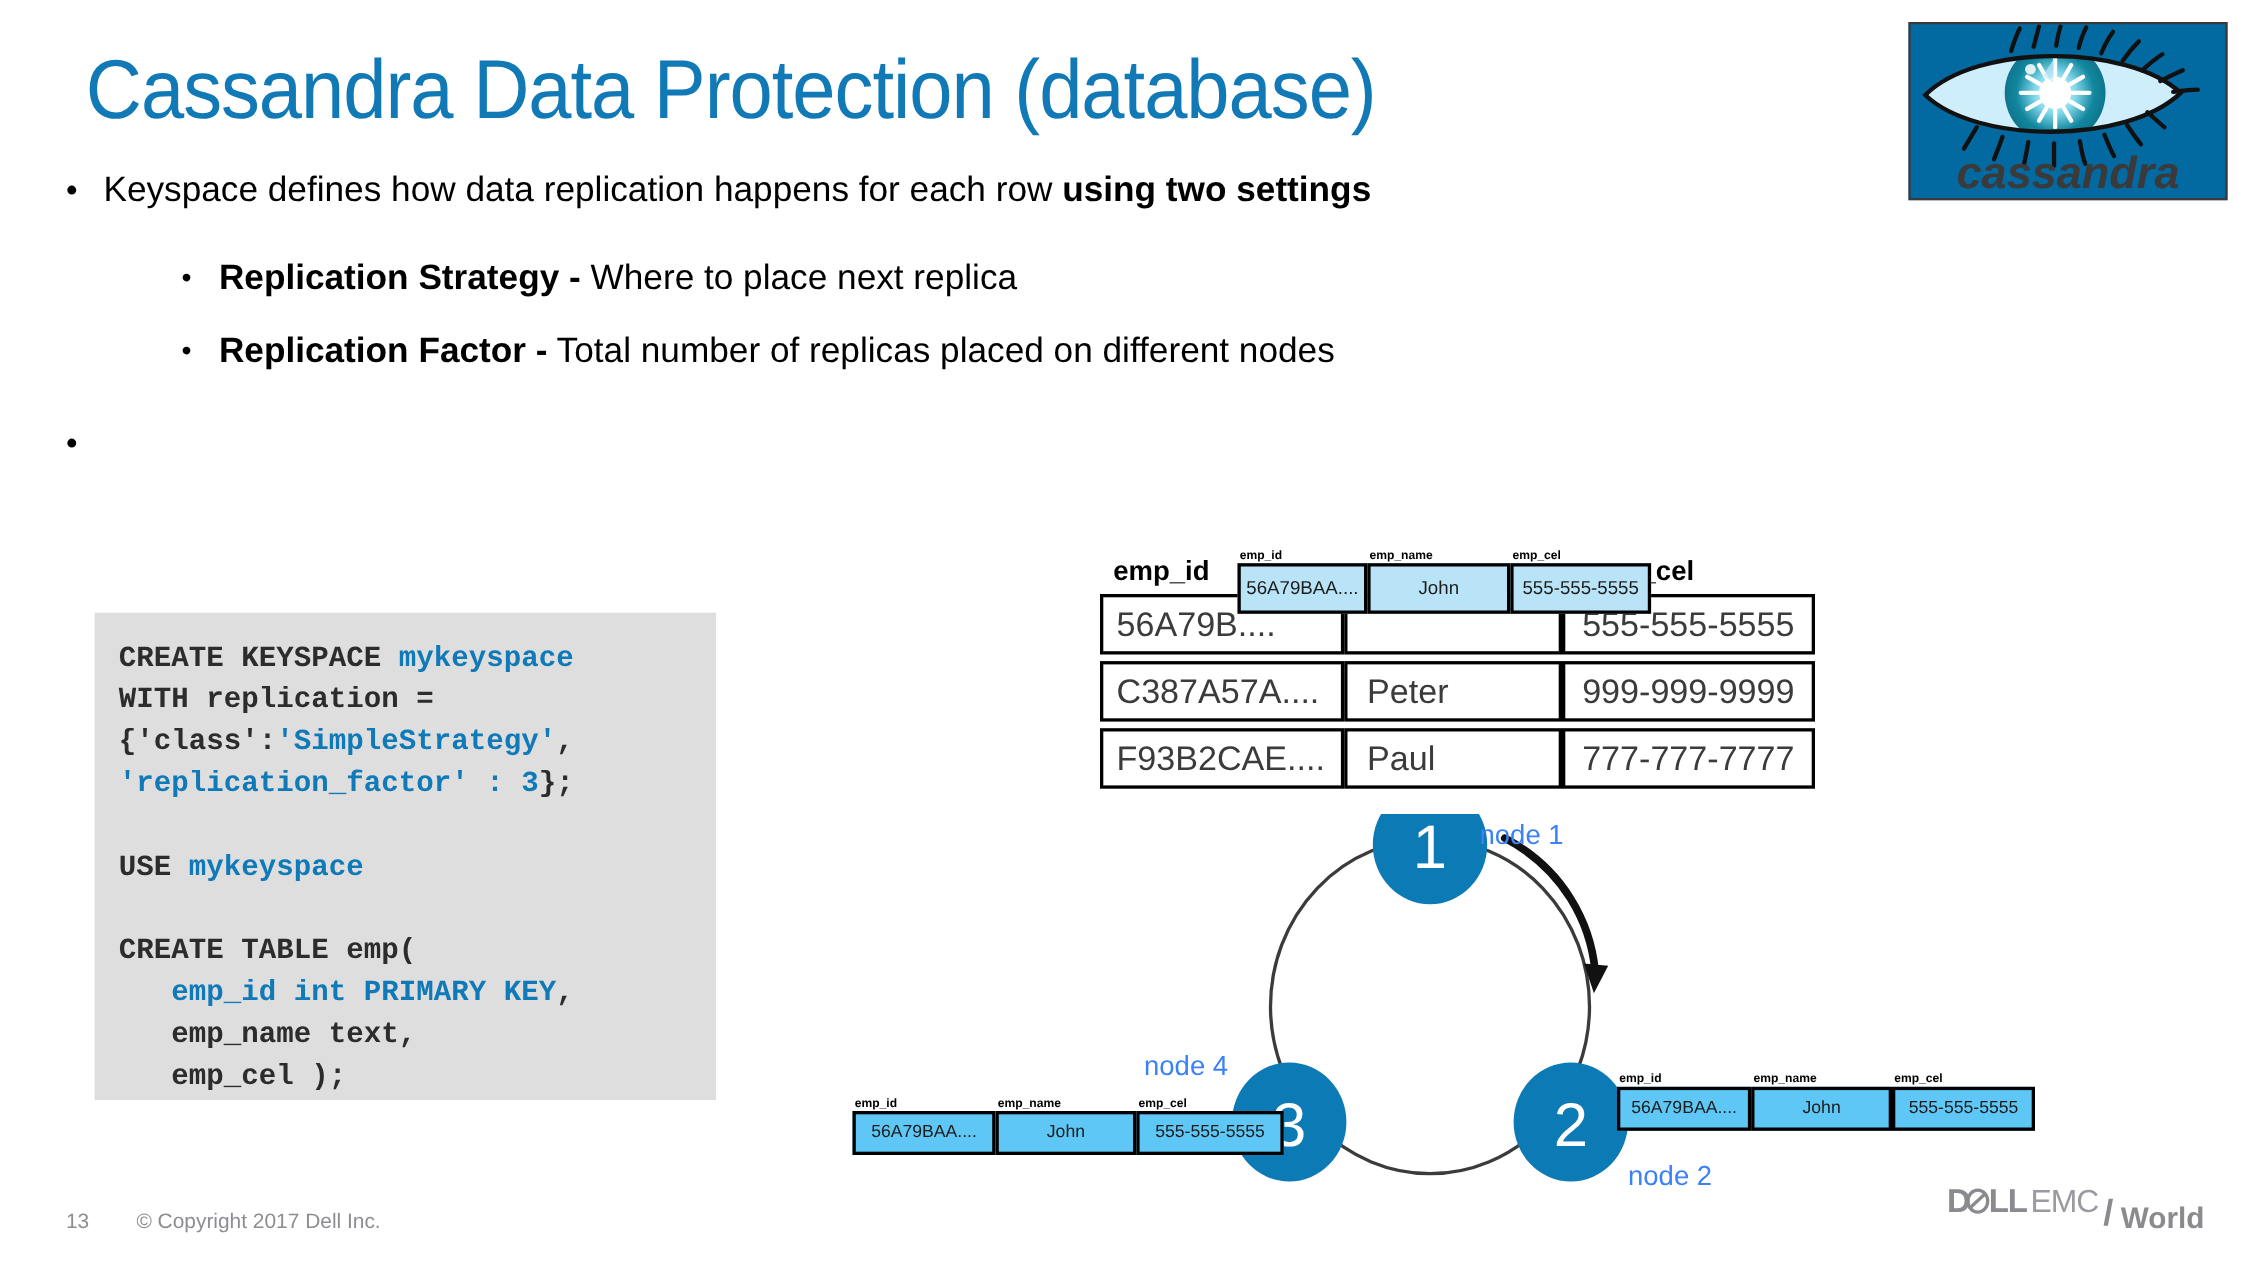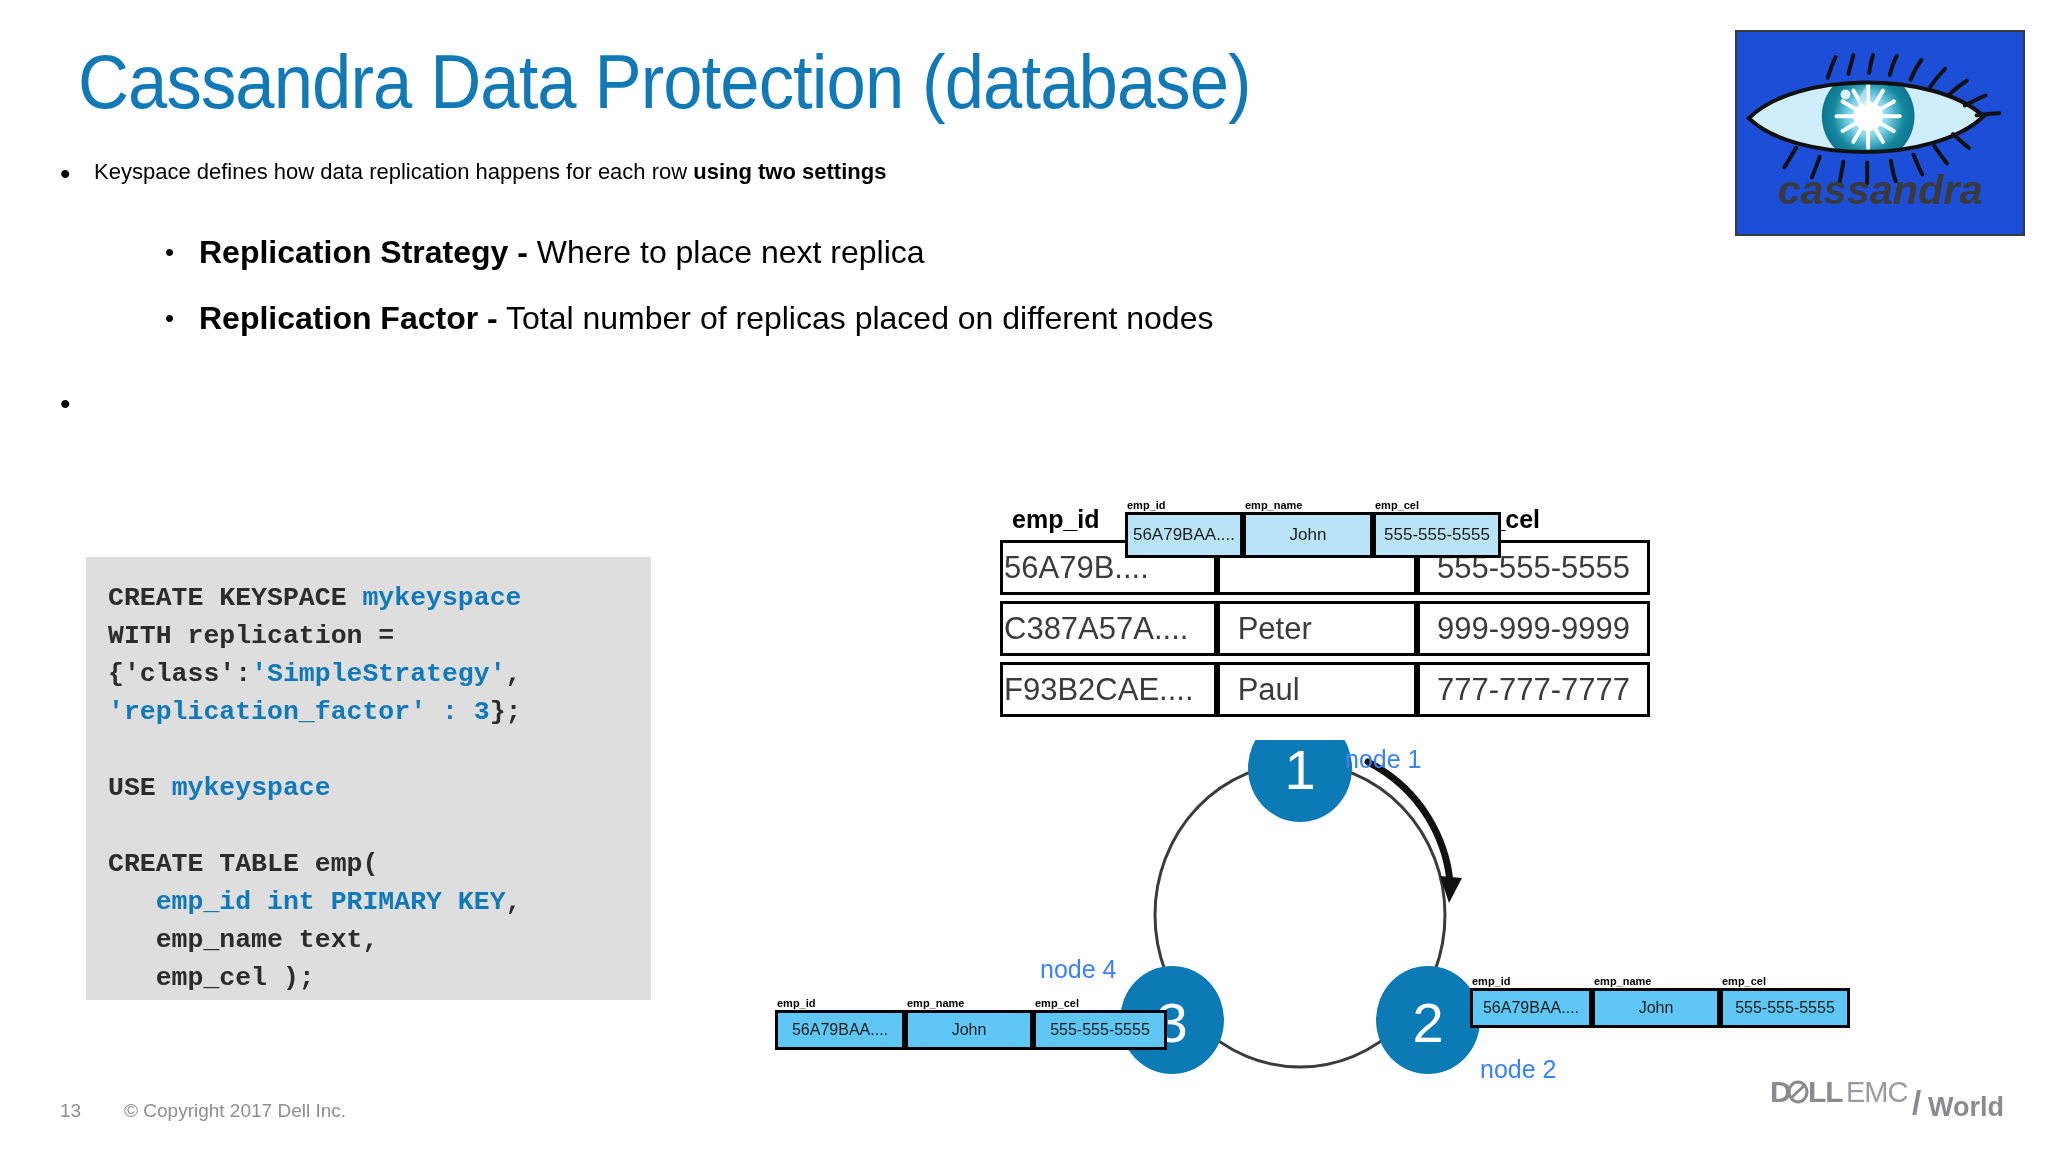--- a/index.html
+++ b/index.html
@@ -15,30 +15,30 @@
   }
 
   
   .bullets{ position:absolute; left:60px; top:152px; width:1640px; }
   .b-row{ display:flex; align-items:flex-start; }
   .b-row.l1{ margin-bottom:26px; }
   .b-row.l2{ margin-bottom:26px; padding-left:105px; }
   .b-dot{ width:34px; flex:0 0 34px; text-align:left; color:#000; }
   .l1 .b-dot{ font-size:30px; line-height:44px; }
   .l2 .b-dot{ font-size:26px; line-height:40px; }
-  .b-txt{ font-size:22px; line-height:40px; color:#000; }
+  .b-txt{ font-size:32px; line-height:40px; color:#000; }
   .l2 .b-txt{ font-size:32px; }
   .b-txt b{ font-weight:700; }
   .b-row.l1.tall{ margin-top:44px; }
   .b-row.l1.first{ margin-bottom:36px; }
 
   
   #cassandra-logo{
-    position:absolute; left:1735px; top:30px; width:290px; height:206px;
-    border:2px solid #3a3a3a; background:#1d4ed8; overflow:hidden;
+    position:absolute; left:1735px; top:20px; width:290px; height:162px;
+    border:2px solid #3a3a3a; background:#0369a1; overflow:hidden;
   }
   #cassandra-logo svg{ display:block; width:100%; height:100%; }
 
   
   #code-block{
     position:absolute; left:86px; top:557px; width:565px; height:443px;
     background:#dededf; padding:22px 0 0 22px;
   }
   #code-block pre{
     font-family:"Liberation Mono","DejaVu Sans Mono",monospace;
@@ -52,21 +52,21 @@
   .emp-head-row{ position:relative; height:34px; }
   .emp-head{ position:absolute; font-size:25px; font-weight:700; color:#000; bottom:0; }
   .emp-head.c1{ left:12px; }
   .emp-head.c2{ left:222px; }
   .emp-head.c3{ left:440px; }
   table.emp{ border-collapse:separate; border-spacing:0 6px; width:650px; }
   table.emp td{
     border:3px solid #000; height:55px; font-size:31px; color:#3b3b3b;
     background:#fff; padding:0 12px; vertical-align:middle;
   }
-  table.emp td.c-id{ width:212px; text-align:left; padding-left:1px; }
+  table.emp td.c-id{ width:212px; text-align:left; padding-left:12px; }
   table.emp td.c-name{ width:196px; text-align:left; padding-left:18px; }
   table.emp td.c-cel{ width:228px; text-align:center; }
 
   
   .replica{
     position:absolute; display:flex; align-items:flex-end;
   }
   .rep-cell{ position:relative; }
   .rep-lbl{
     position:absolute; left:2px; bottom:100%; font-size:11px;

